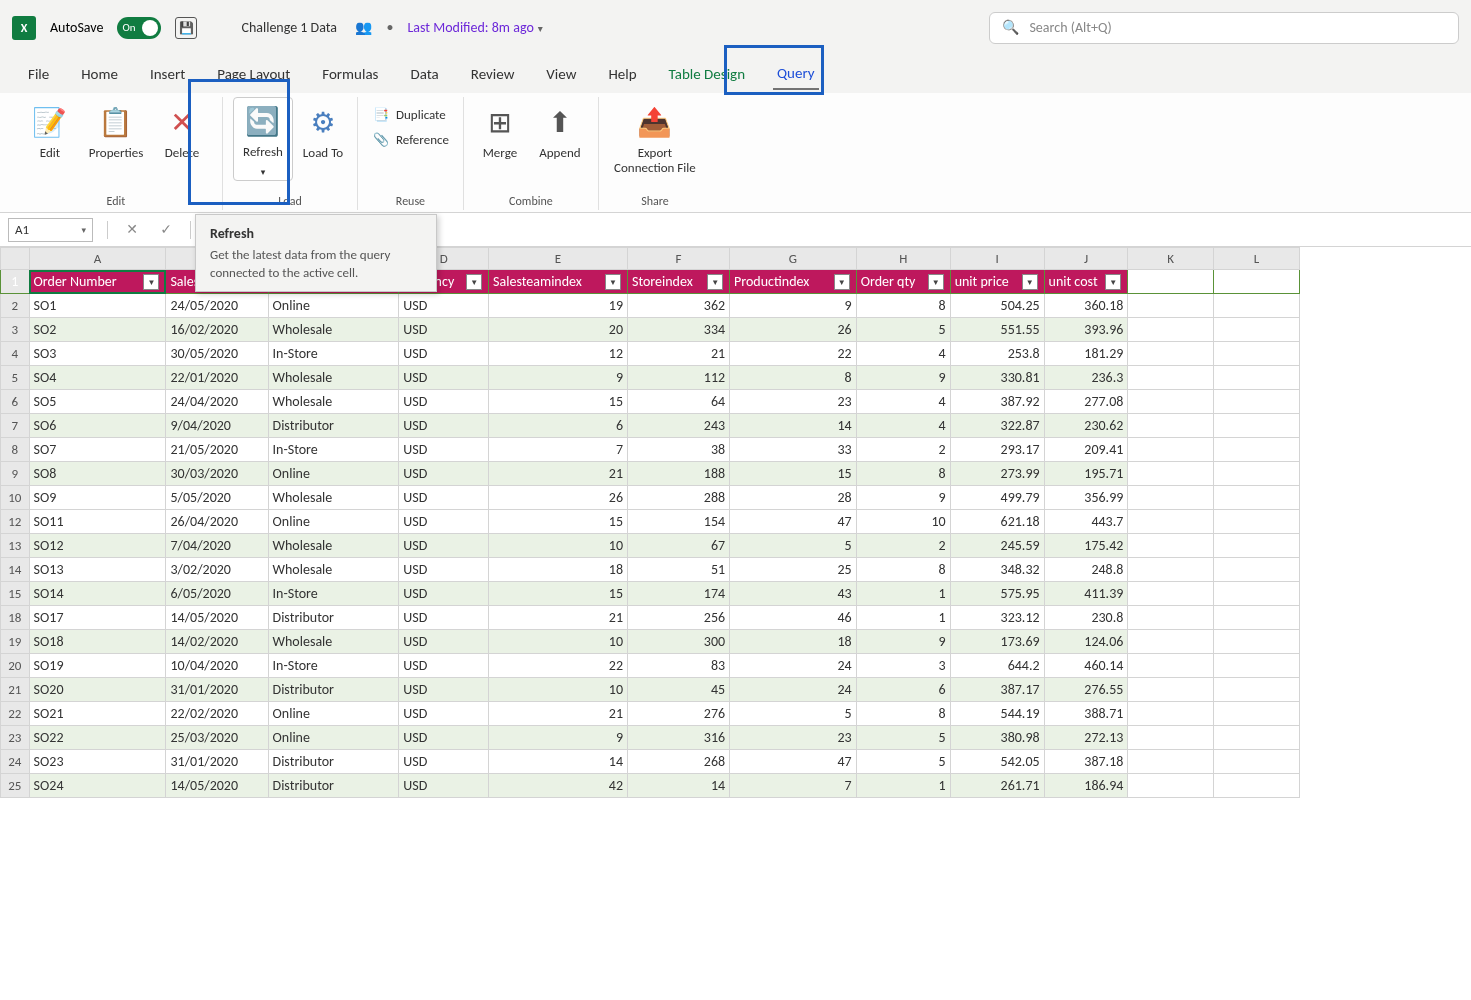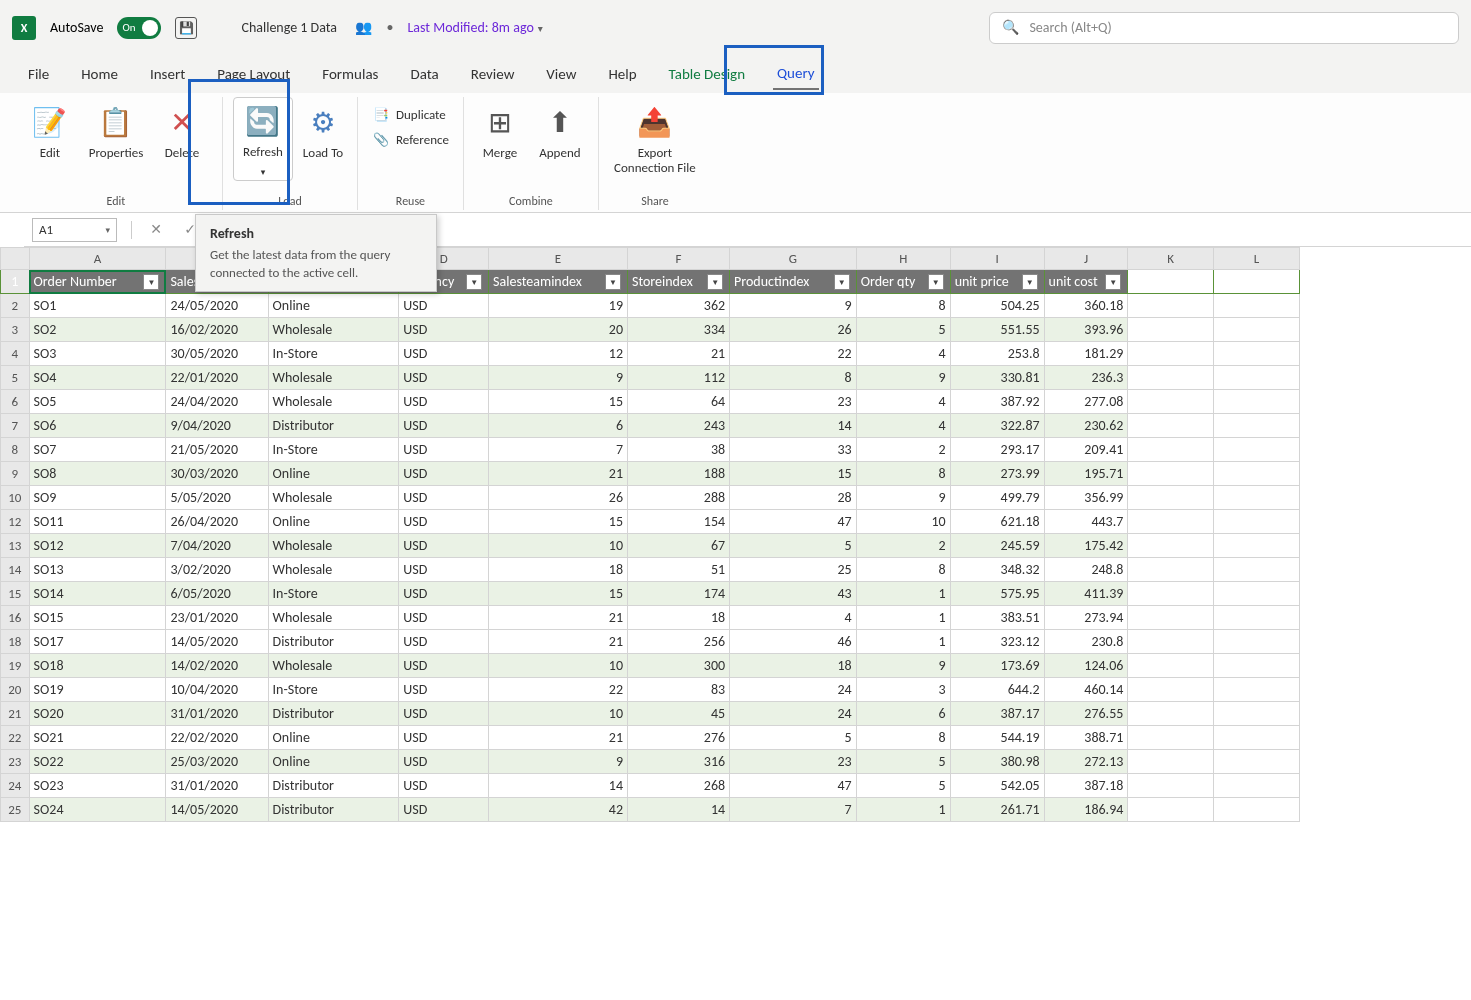--- a/index.html
+++ b/index.html
@@ -181,21 +181,20 @@
 
   
   .formula-row {
     height:34px;
     display:flex;
     align-items:center;
     border-bottom:1px solid #d4d4d4;
     padding:0 8px;
     gap:14px;
     background:#fff;
-    margin-left:24px;
   }
   .name-box {
     width:85px;
     height:24px;
     border:1px solid #bbb;
     display:flex;
     align-items:center;
     padding:0 6px;
     font-size:13px;
   }
@@ -230,21 +229,21 @@
     font-size:13px;
   }
   .grid .rowhead {
     background:#e8e8e8;
     text-align:center;
     color:#555;
     width:28px;
     font-size:13px;
   }
   .grid .tbl-header td {
-    background:#737373;
+    background:#be185d;
     color:#fff;
     font-size:14px;
     border-color:#5a9238;
   }
   .tbl-header .hcell {
     display:flex;
     align-items:center;
     justify-content:space-between;
     padding-right:2px;
   }
@@ -686,35 +685,20 @@
           <td class="num">15</td>
           <td class="num">174</td>
           <td class="num">43</td>
           <td class="num">1</td>
           <td class="num">575.95</td>
           <td class="num">411.39</td>
           <td style="background: rgb(255, 255, 255);"></td>
           <td style="background: rgb(255, 255, 255);"></td>
         </tr>
         <tr class="band-odd">
-          <td class="rowhead">16</td>
-          <td class="txt">SO15</td>
-          <td class="txt">23/01/2020</td>
-          <td class="txt">Wholesale</td>
-          <td class="txt">USD</td>
-          <td class="num">21</td>
-          <td class="num">18</td>
-          <td class="num">4</td>
-          <td class="num">1</td>
-          <td class="num">383.51</td>
-          <td class="num">273.94</td>
-          <td style="background: rgb(255, 255, 255);"></td>
-          <td style="background: rgb(255, 255, 255);"></td>
-        </tr>
-        <tr class="band-odd">
           <td class="rowhead">18</td>
           <td class="txt">SO17</td>
           <td class="txt">14/05/2020</td>
           <td class="txt">Distributor</td>
           <td class="txt">USD</td>
           <td class="num">21</td>
           <td class="num">256</td>
           <td class="num">46</td>
           <td class="num">1</td>
           <td class="num">323.12</td>

